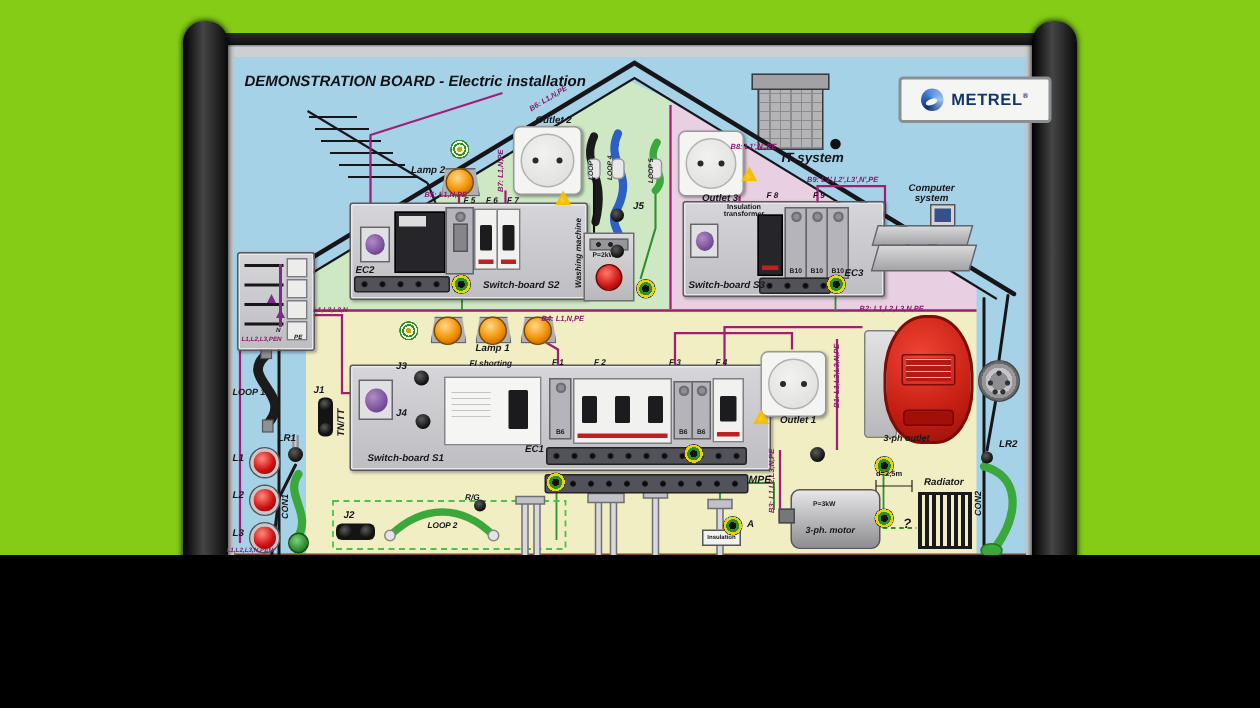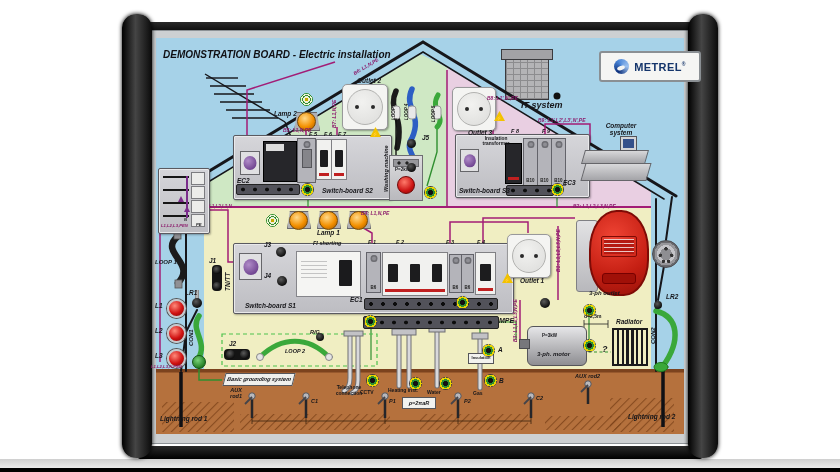--- a/index.html
+++ b/index.html
@@ -1,16 +1,16 @@
 <!DOCTYPE html>
 <html><head>
 <meta charset="utf-8">
 <style>
   html,body{margin:0;padding:0;background:#000;}
-  .stage{position:relative;width:840px;height:468px;background:#ffffff;overflow:hidden;font-family:"Liberation Sans",sans-serif;}
+  .stage{position:relative;width:840px;height:370px;background:#84cc16;overflow:hidden;font-family:"Liberation Sans",sans-serif;}
   .floor{position:absolute;left:0;top:459px;width:840px;height:13px;background:linear-gradient(#cfcfcf,#f7f7f7);z-index:0;}
   .rail{position:absolute;left:138px;width:564px;height:13px;background:linear-gradient(#2a2a2a,#000);z-index:1;border-radius:2px;}
   .post{position:absolute;top:14px;width:30px;height:444px;border-radius:14px;background:linear-gradient(90deg,#000 0%,#454545 45%,#0a0a0a 100%);z-index:4;box-shadow:0 0 4px #000;}
   .frame{position:absolute;left:148px;top:30px;width:544px;height:412px;background:#cdd0d2;border:1px solid #8d9296;border-radius:3px;z-index:1;}
   .boardbg{position:absolute;left:156px;top:38px;width:528px;height:396px;background:#a6d2e8;z-index:1;}
   .chimney{position:absolute;left:505px;top:56px;width:42px;height:42px;z-index:1;background-color:#b4b4b6;border:1px solid #3a3a3e;background-image:repeating-linear-gradient(0deg,#8c8c8e 0 1px,transparent 1px 6px),repeating-linear-gradient(90deg,#8c8c8e 0 1px,transparent 1px 7px);}
   .chimcap{position:absolute;left:501px;top:49px;width:50px;height:9px;background:#a2a2a6;border:1px solid #3a3a3e;z-index:1;}
   svg.art{position:absolute;left:0;top:0;z-index:2;}
   .lbl{position:absolute;font-style:italic;font-weight:bold;font-size:6.5px;color:#16161a;white-space:nowrap;line-height:1.12;z-index:7;}
   .lbl.v{transform:rotate(-90deg);transform-origin:left top;}

